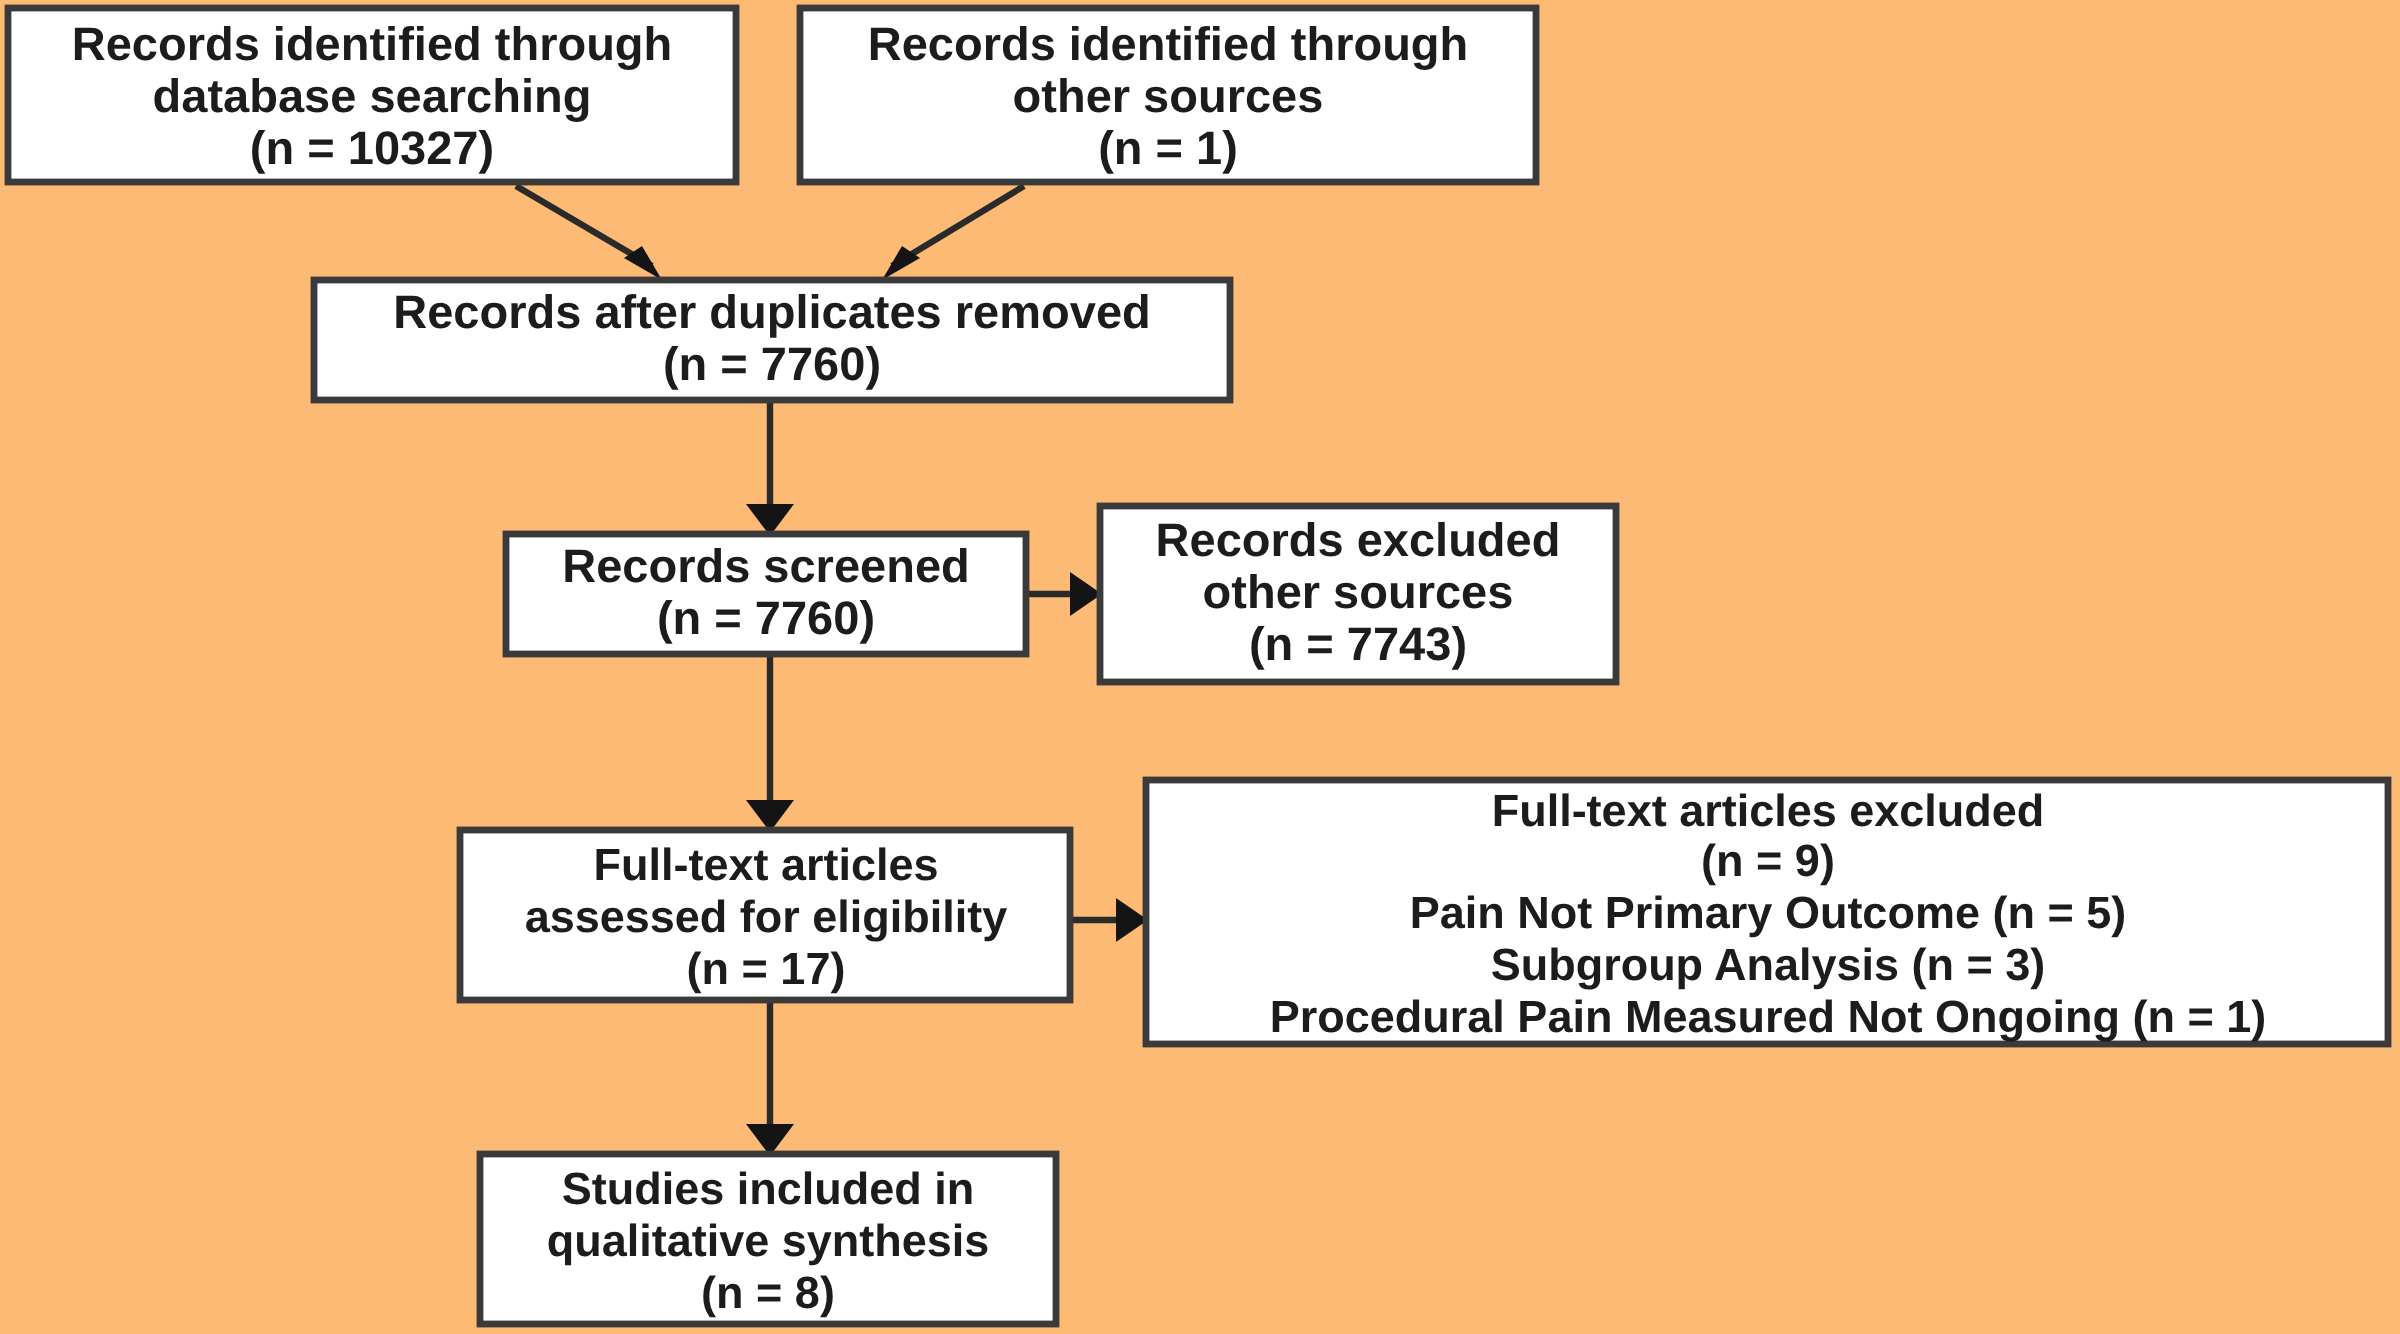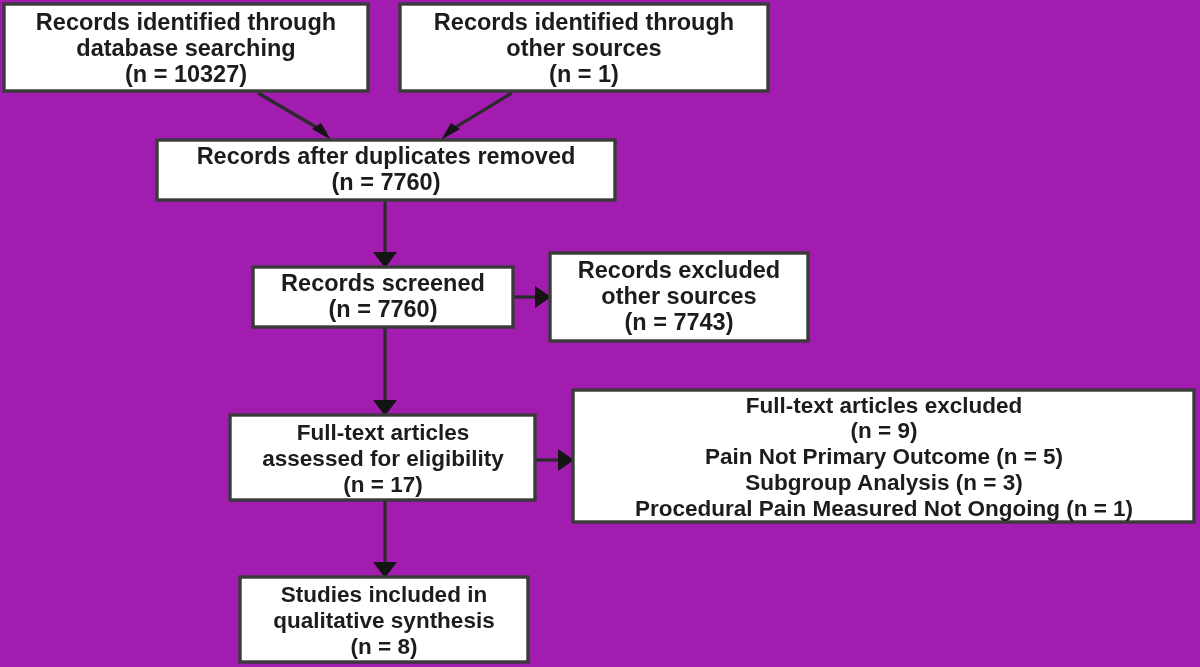--- a/index.html
+++ b/index.html
@@ -10,21 +10,21 @@
   body {
     width: 1200px;
     height: 667px;
     overflow: hidden;
     font-family: "Liberation Sans", sans-serif;
   }
   #diagram-root {
     position: relative;
     width: 1200px;
     height: 667px;
-    background: #a21caf;
+    background: #fdba74;
   }
   svg.flow {
     display: block;
     width: 1200px;
     height: 667px;
   }
   .box-rect {
     fill: #ffffff;
     stroke: #3a3a3a;
     stroke-width: 3.4;

